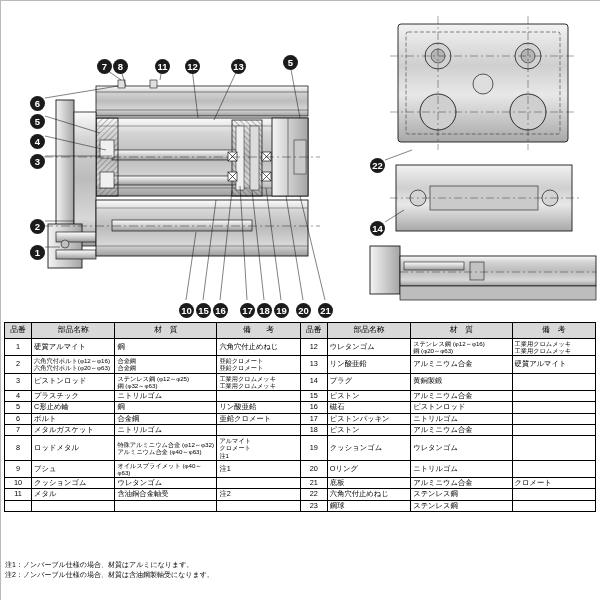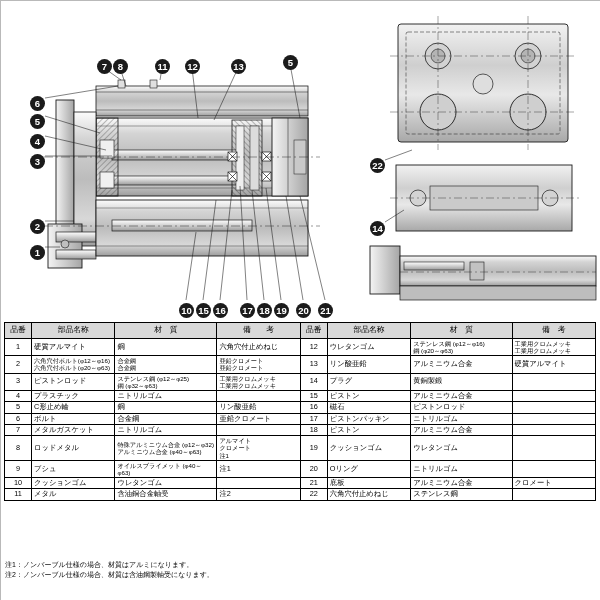--- a/index.html
+++ b/index.html
@@ -364,20 +364,30 @@
         <tr>
           <td class="num">11</td>
           <td class="nm">メタル</td>
           <td class="mt">含油銅合金軸受</td>
           <td class="rm">注2</td>
           <td class="num">22</td>
           <td class="nm">六角穴付止めねじ</td>
           <td class="mt">ステンレス鋼</td>
           <td class="rm"></td>
         </tr>
+        <tr>
+          <td class="num"></td>
+          <td class="nm"></td>
+          <td class="mt"></td>
+          <td class="rm"></td>
+          <td class="num">23</td>
+          <td class="nm">鋼球</td>
+          <td class="mt">ステンレス鋼</td>
+          <td class="rm"></td>
+        </tr>
       </tbody>
   </table>
 
   <div class="notes">
     <div>注1：ノンパーブル仕様の場合、材質はアルミになります。</div>
     <div>注2：ノンパーブル仕様の場合、材質は含油鋼製軸受になります。</div>
   </div>
 
   <div class="frame"></div>
 </div>

